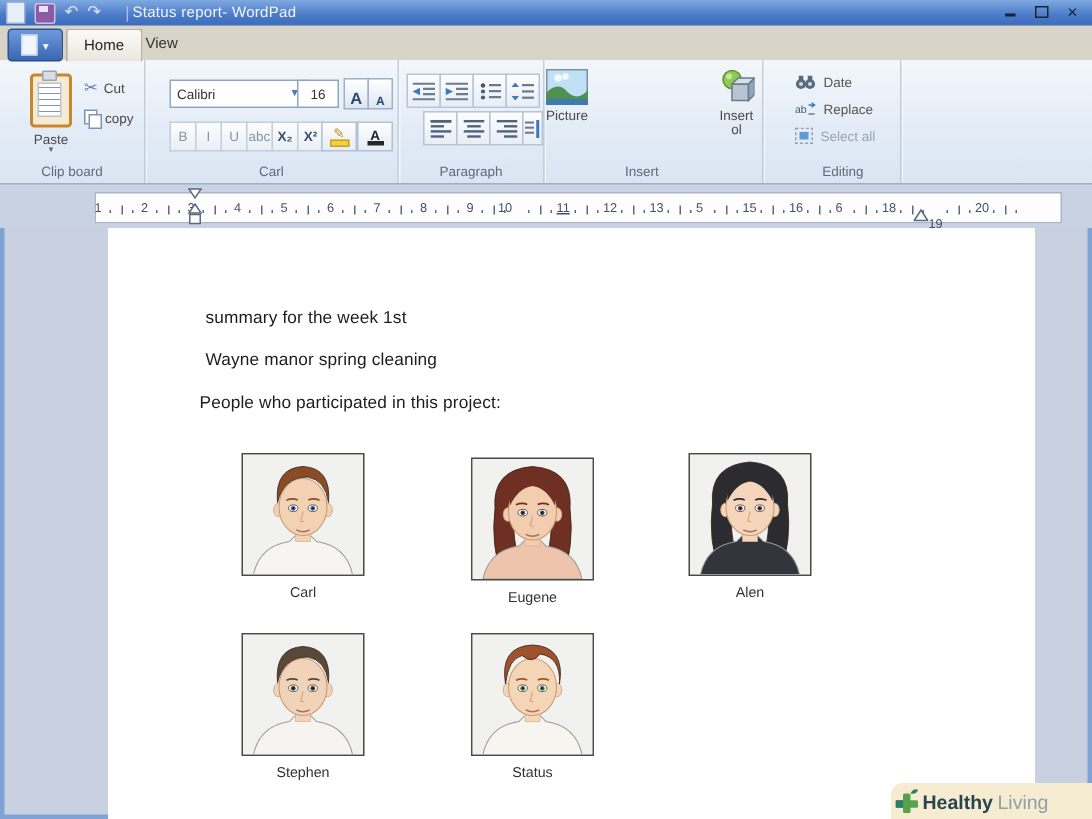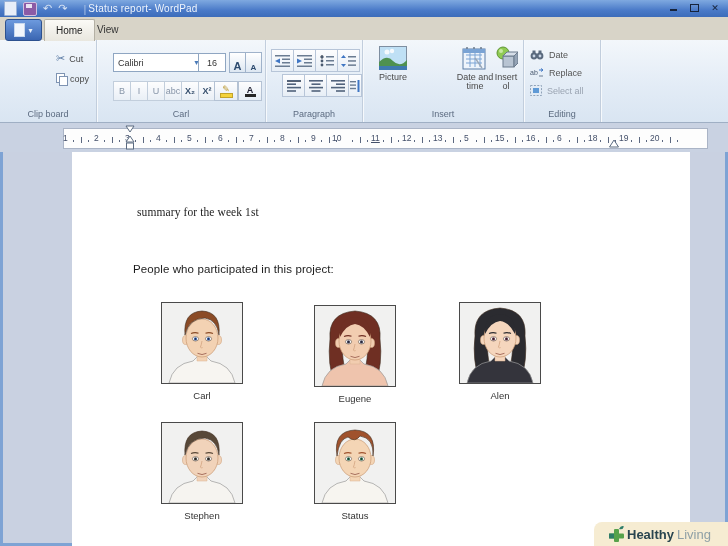--- a/index.html
+++ b/index.html
@@ -32,21 +32,21 @@
   .tab.active{background:linear-gradient(#fbfaf6,#e9e7df);border:1px solid #b4b0a4;border-bottom:none;
     border-radius:2px 2px 0 0;color:#222;}
   .tab.t1{left:44px;} .tab.t2{left:86px;}
   
   .ribbon{position:absolute;left:0;top:40px;width:728px;height:82px;
     background:linear-gradient(#f3f7fb,#e3ecf6 55%,#d9e5f2);border-bottom:1px solid #9fafc4;z-index:20;}
   .rgroup{position:absolute;top:0;height:82px;border-right:1px solid #c2cedd;box-shadow:1px 0 0 #f6f9fc;}
   .rg-label{position:absolute;bottom:3px;left:0;width:100%;text-align:center;
     font-size:9px;color:#5c6b80;}
   .g-clip{left:0;width:96px;} .g-font{left:97px;width:168px;} .g-para{left:266px;width:96px;}
-  .g-ins{left:363px;width:160px;} .g-edit{left:524px;width:76px;}
+  .g-ins{left:348px;width:160px;} .g-edit{left:524px;width:76px;}
   
   .paste-btn{position:absolute;left:13px;top:7px;width:42px;height:62px;display:flex;flex-direction:column;
     align-items:center;justify-content:flex-start;border-radius:3px;}
   .clipboard-ic{width:24px;height:32px;background:#f6ead2;border:2px solid #c8862f;border-radius:3px;position:relative;margin-top:2px;}
   .clipboard-ic:before{content:"";position:absolute;left:6px;top:-4px;width:8px;height:5px;background:#d9dee6;border:1px solid #9aa4b4;border-radius:1px;}
   .clipboard-ic:after{content:"";position:absolute;left:3px;top:4px;width:14px;height:21px;
     background:repeating-linear-gradient(#fff 0 2px,#7d96c2 2px 3px,#fff 3px 4px);border:1px solid #b9c4d4;}
   .paste-txt{font-size:9px;color:#4a4a4a;margin-top:3px;}
   .paste-car{font-size:6px;color:#5a6a80;line-height:4px;}
   .small-cmd{position:absolute;display:flex;align-items:center;gap:4px;font-size:9px;color:#4a4a4a;}
@@ -92,27 +92,27 @@
     border:1px solid #aab4c6;}
   .ruler-num{position:absolute;top:4px;font-size:8.5px;color:#44506a;}
   .tickdot{position:absolute;top:11px;width:1px;height:2px;background:#5c6880;}
   .tickmid{position:absolute;top:8px;width:1px;height:6px;background:#5c6880;}
   .ind-marker{position:absolute;z-index:5;}
   
   .docarea{position:absolute;left:0;top:152px;width:728px;height:394px;background:#c9d1e1;}
   .frame-strip{position:absolute;background:#7ea3d4;z-index:1;}
   .page{position:absolute;left:72px;top:0;width:618px;height:394px;background:#ffffff;z-index:2;}
   .doc-line{position:absolute;font-size:11.5px;color:#1c1c1c;letter-spacing:.1px;}
-  .l1{left:65px;top:54px;font-family:Liberation Serif, serif;} .l2{left:65px;top:82px;} .l3{left:61px;top:111px;}
+  .l1{left:65px;top:54px;} .l2{left:65px;top:82px;} .l3{left:61px;top:111px;}
   .portrait-cell{position:absolute;width:82px;display:flex;flex-direction:column;align-items:center;padding-left:24px;}
   .portrait-frame{width:80px;height:80px;border:1px solid #4a4a4a;background:#f0f0ef;overflow:hidden;}
   .portrait-name{font-size:9.5px;color:#333;margin-top:6px;}
   
   .watermark{position:absolute;right:0;bottom:0;width:134px;height:24px;background:#f6ecd2;
-    border-radius:8px 0 0 0;display:flex;align-items:center;padding-left:15px;z-index:10;box-sizing:border-box;}
+    border-radius:8px 0 0 0;display:flex;align-items:center;padding-left:3px;z-index:10;box-sizing:border-box;}
   .wm-bold{font-size:13px;font-weight:bold;color:#29454f;margin-left:3px;}
   .wm-light{font-size:13px;color:#8fa0a6;margin-left:3px;}
 </style>
 </head>
 <body>
 
 <div class="screen">
 
   <div class="titlebar">
     <div class="qat">
@@ -139,20 +139,25 @@
       <span class="doc"></span>
       <span class="caret">▾</span>
     </div>
     <div class="tab active t1">Home</div>
     <div class="tab t2">View</div>
   </div>
 
   <div class="ribbon">
 
     <div class="rgroup g-clip">
+      <div class="paste-btn">
+        <span class="clipboard-ic"></span>
+        <span class="paste-txt">Paste</span>
+        <span class="paste-car">▾</span>
+      </div>
       <div class="small-cmd cut-cmd">
         <span class="scissors">✂</span>
         <span>Cut</span>
       </div>
       <div class="small-cmd copy-cmd">
         <span class="copy-ic">
             <i></i>
             <b></b>
           </span>
         <span>copy</span>
@@ -265,32 +270,20 @@
     <div class="rgroup g-ins">
       <div class="ins-item" style="left:10px;width:40px">
         <svg width="28" height="24">
             <rect x="0.5" y="0.5" width="27" height="23" fill="#bfe0f5" stroke="#7e8ea0"></rect>
             <circle cx="8" cy="6" r="2.5" fill="#f5f9fd"></circle>
             <circle cx="13" cy="5" r="2.2" fill="#f5f9fd"></circle>
             <path d="M0,16 Q8,8 14,15 Q21,22 28,14 L28,24 L0,24 Z" fill="#4f9150"></path>
             <path d="M0,20 L28,20 L28,24 L0,24 Z" fill="#3f7ab0"></path>
           </svg>
         <div class="ins-label">Picture</div>
-      </div>
-      <div class="ins-item" style="left:92px;width:40px">
-        <svg width="26" height="24">
-            <rect x="1" y="3" width="22" height="20" fill="#eef4fb" stroke="#5a7ca6"></rect>
-            <path d="M1,3 H23 V7 H1 Z" fill="#7aa3d4"></path>
-            <path d="M4,9 H20 M4,13 H20 M4,17 H20 M8,7 V21 M13,7 V21 M18,7 V21" stroke="#7aa3d4" stroke-width="1"></path>
-            <circle cx="5" cy="2" r="1" fill="#6a7a8c"></circle>
-            <circle cx="12" cy="2" r="1" fill="#6a7a8c"></circle>
-            <circle cx="19" cy="2" r="1" fill="#6a7a8c"></circle>
-            <path d="M20,22 Q16,16 13,12" stroke="#9aa8b8" stroke-width="1.4" fill="none"></path>
-          </svg>
-        <div class="ins-label">Date and time</div>
       </div>
       <div class="ins-item" style="left:128px;width:30px">
         <svg width="24" height="24">
             <circle cx="9" cy="7" r="6" fill="#8fca52" stroke="#5f9632"></circle>
             <circle cx="7" cy="5" r="2" fill="#c8e8a0"></circle>
             <rect x="9" y="10" width="11" height="11" fill="#b8c4d2" stroke="#6a7a8c"></rect>
             <polygon points="9,10 13,6 24,6 20,10" fill="#d6dee8" stroke="#6a7a8c"></polygon>
             <polygon points="20,10 24,6 24,17 20,21" fill="#95a4b6" stroke="#6a7a8c"></polygon>
           </svg>
         <div class="ins-label">Insert ol</div>
@@ -404,37 +397,38 @@
         <span class="tickmid" style="left: 481.5px;"></span>
         <span class="tickdot" style="left: 489px;"></span>
         <span class="ruler-num" style="left: 493px;">6</span>
         <span class="tickdot" style="left: 505px;"></span>
         <span class="tickmid" style="left: 512.5px;"></span>
         <span class="tickdot" style="left: 520px;"></span>
         <span class="ruler-num" style="left: 524px;">18</span>
         <span class="tickdot" style="left: 536px;"></span>
         <span class="tickmid" style="left: 543.5px;"></span>
         <span class="tickdot" style="left: 551px;"></span>
-        <span class="ruler-num" style="left: 555px;">19</span>
+        <span class="ruler-num" style="left: 555px; margin-top: 11px;">19</span>
         <span class="tickdot" style="left: 567px;"></span>
         <span class="tickmid" style="left: 574.5px;"></span>
         <span class="tickdot" style="left: 582px;"></span>
         <span class="ruler-num" style="left: 586px;">20</span>
         <span class="tickdot" style="left: 598px;"></span>
         <span class="tickmid" style="left: 605.5px;"></span>
         <span class="tickdot" style="left: 613px;"></span>
       </div>
   </div>
 
   <div class="docarea">
     <div class="frame-strip" style="left:0;top:0;width:3px;height:394px"></div>
     <div class="frame-strip" style="right:0;top:0;width:3px;height:394px"></div>
     <div class="frame-strip" style="left:0;bottom:0;width:728px;height:3px"></div>
     <div class="page">
       <div class="doc-line l1">summary for the week 1st</div>
+      <div class="doc-line l2">Wayne manor spring cleaning</div>
       <div class="doc-line l3">People who participated in this project:</div>
       <div id="people-layer">
           <div class="portrait-cell" style="left: 65px; top: 150px;">
             <div class="portrait-frame"><svg viewBox="0 0 80 80" width="80" height="80">
                 <rect width="80" height="80" fill="#f1f1f0"></rect>
                 <path d="M7,80 Q11,61 31,58 L35,54 L45,54 L49,58 Q69,61 73,80 Z" fill="#f7f5f1" stroke="#9a9a9a" stroke-width="0.7"></path>
                 <path d="M35,47 L35,58 L45,58 L45,47 Z" fill="#f3d2b3" stroke="#d8b090" stroke-width="0.5"></path>
                 <ellipse cx="23.5" cy="37" rx="3" ry="4.5" fill="#f3d2b3" stroke="#d0a47f" stroke-width="0.6"></ellipse>
                 <ellipse cx="56.5" cy="37" rx="3" ry="4.5" fill="#f3d2b3" stroke="#d0a47f" stroke-width="0.6"></ellipse>
                 <ellipse cx="40" cy="35" rx="16" ry="19" fill="#f3d2b3" stroke="#c89a72" stroke-width="0.7"></ellipse>

